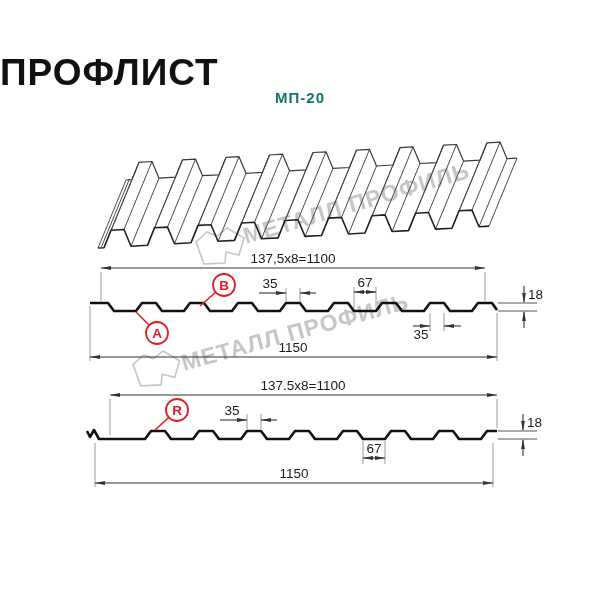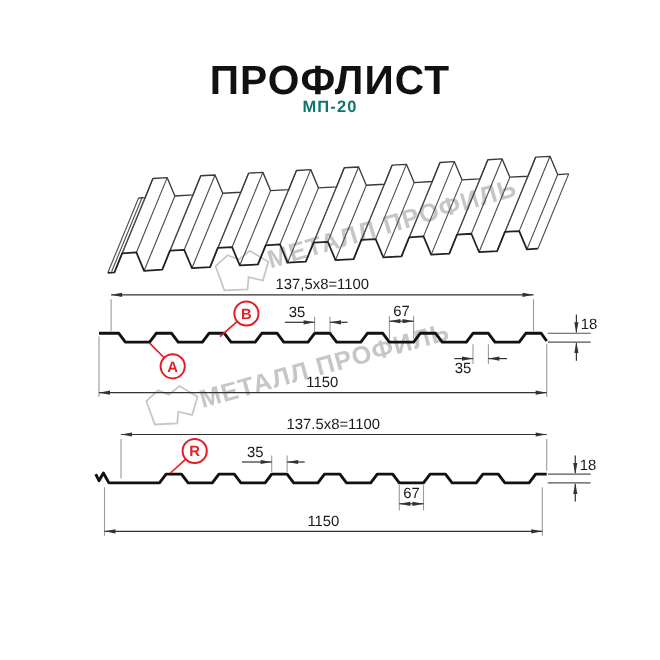--- a/index.html
+++ b/index.html
@@ -1,18 +1,18 @@
 <!DOCTYPE html>
 <html style="--red: #e31e24;"><head>
 <meta charset="utf-8">
 <style>
   html,body{margin:0;padding:0;background:#fff;}
   .page{position:relative;width:600px;height:600px;background:#fff;overflow:hidden;
         font-family:"Liberation Sans","DejaVu Sans",sans-serif;}
-  .title{position:absolute;top:52px;left:0;width:100%;text-align:center;
+  .title{position:absolute;top:52px;left:0;width:100%;
          font-size:37px;font-weight:bold;letter-spacing:1px;color:#111;}
   .subtitle{position:absolute;top:89px;left:0;width:100%;text-align:center;
             font-size:15px;font-weight:bold;letter-spacing:1px;color:#0f766e;}
   .footer{position:absolute;top:526px;left:0;width:100%;text-align:center;
           font-size:15.5px;font-weight:bold;letter-spacing:.5px;color:#111;}
   svg{position:absolute;left:0;top:0;}
   svg text{font-family:"Liberation Sans","DejaVu Sans",sans-serif;}
   svg text.dim{font-size:13.5px;fill:#1a1a1a;}
   svg text.badge{font-size:13.5px;font-weight:bold;fill:var(--red,#e31e24);}
   svg text.wm{font-size:23px;font-weight:bold;letter-spacing:1px;}

